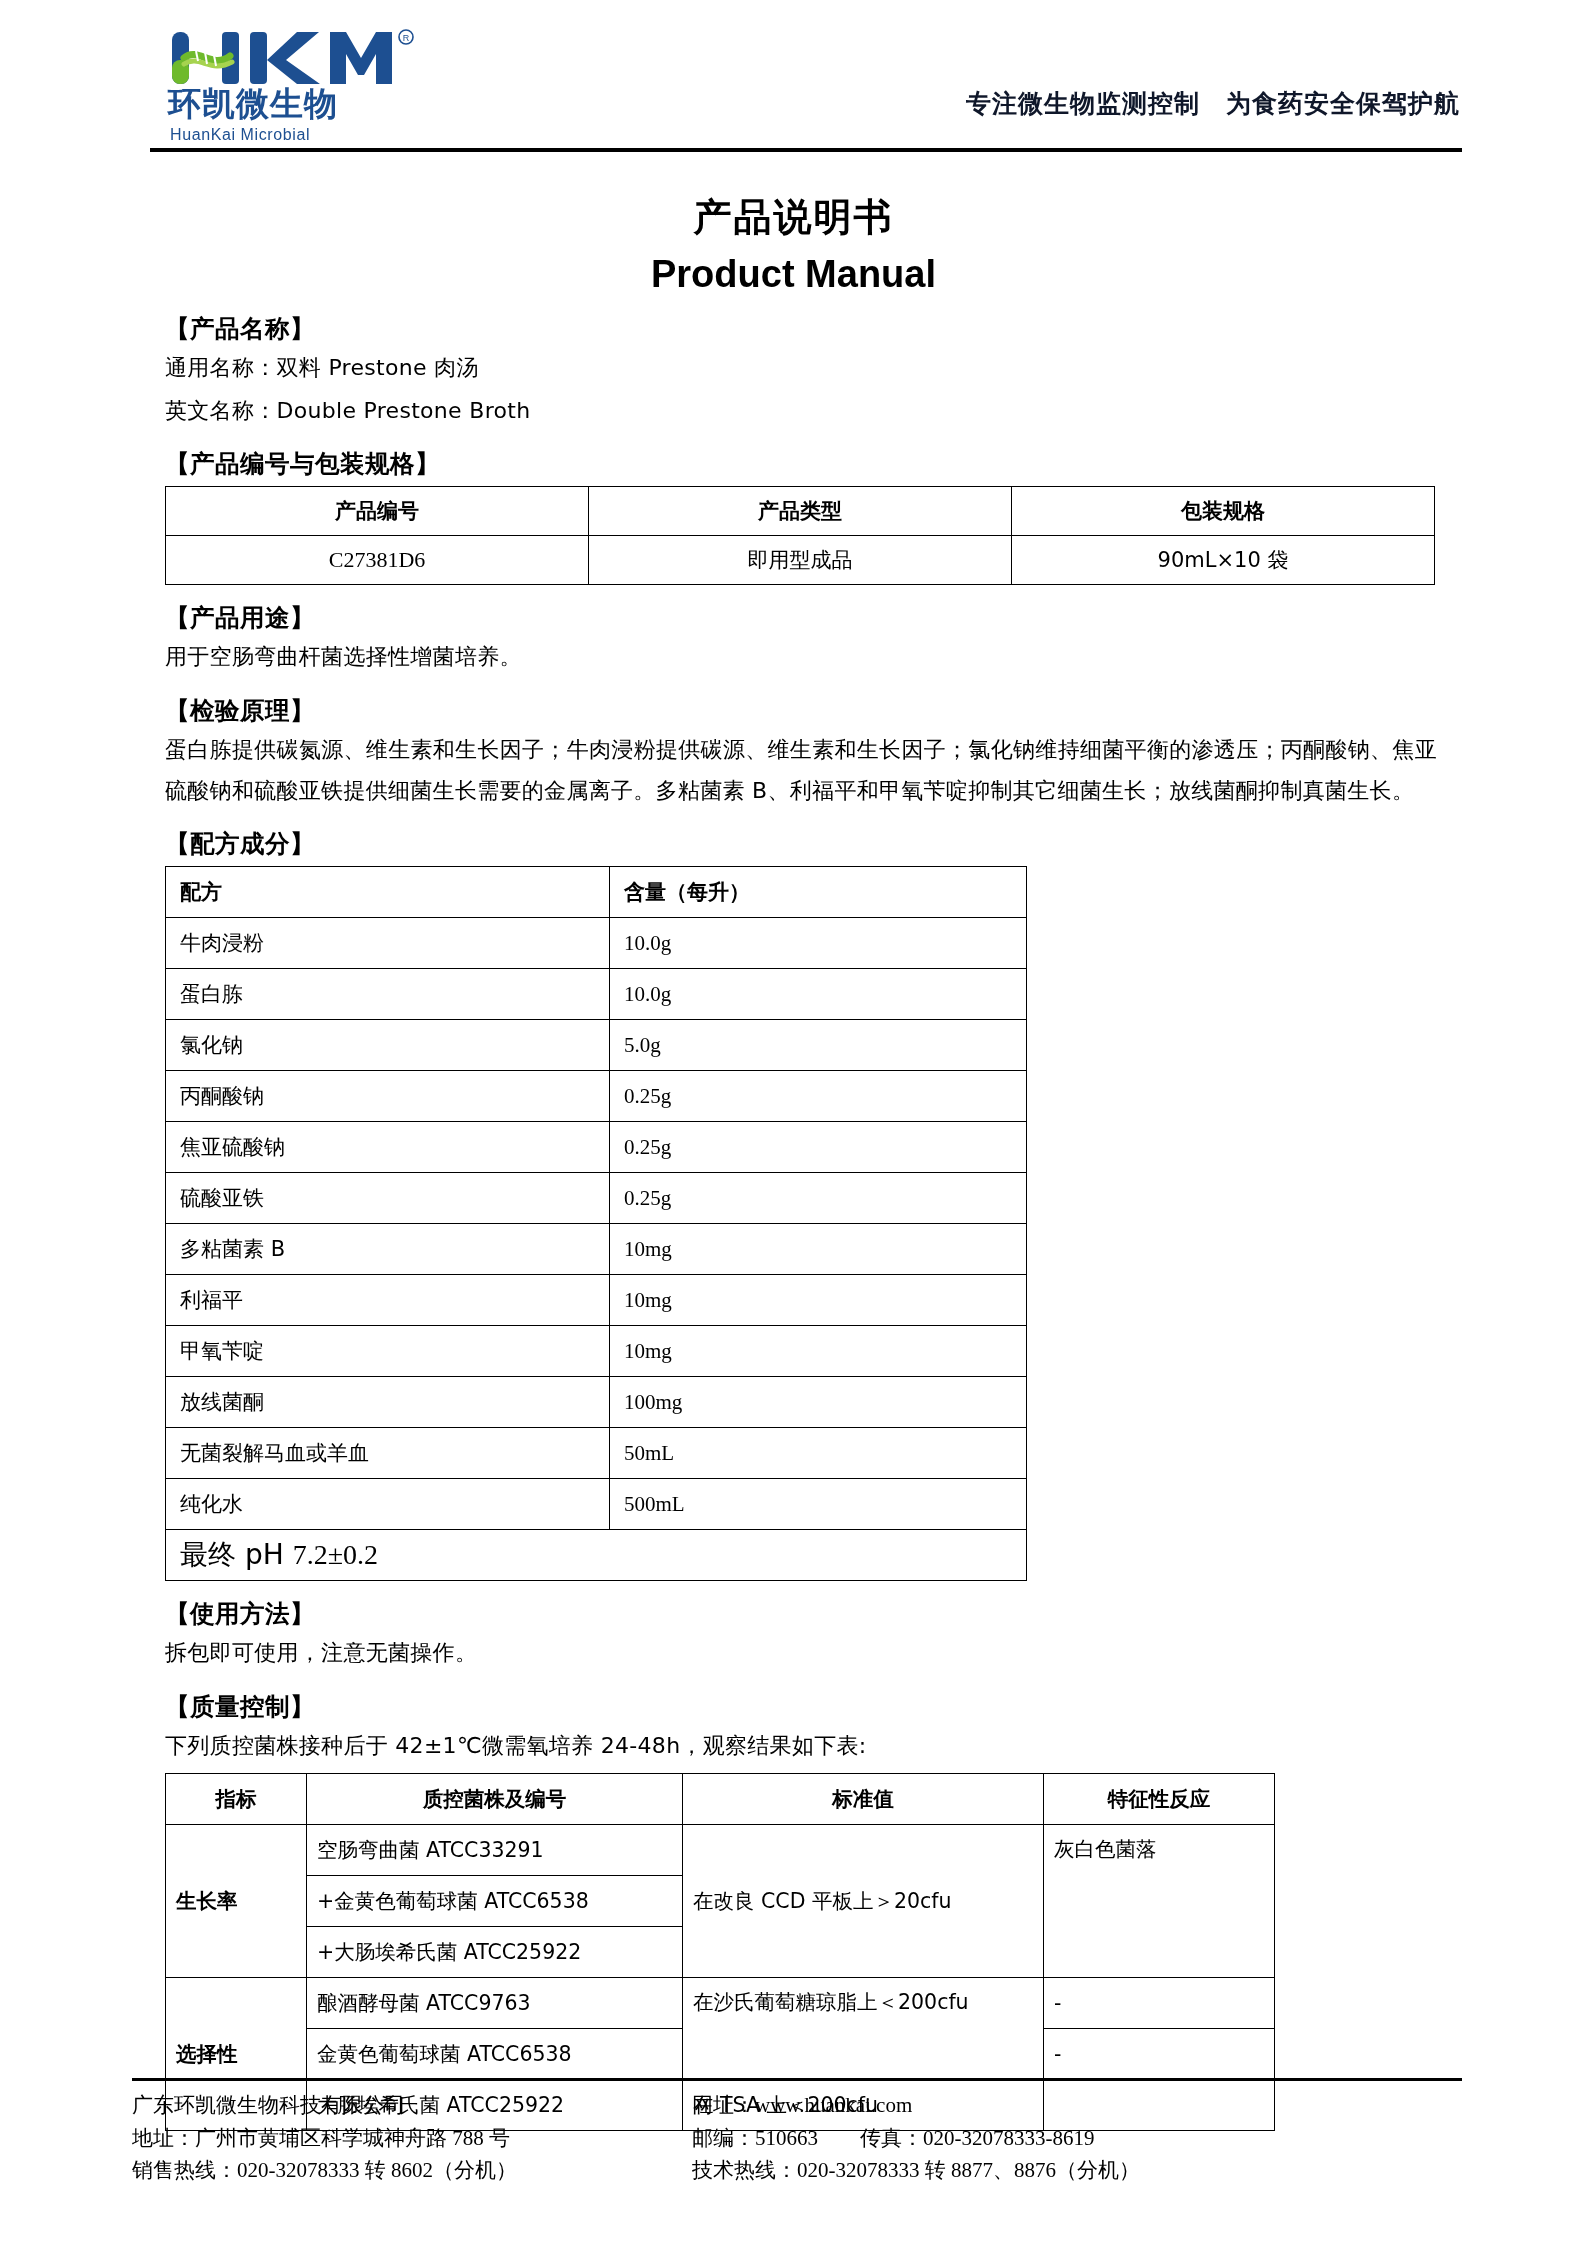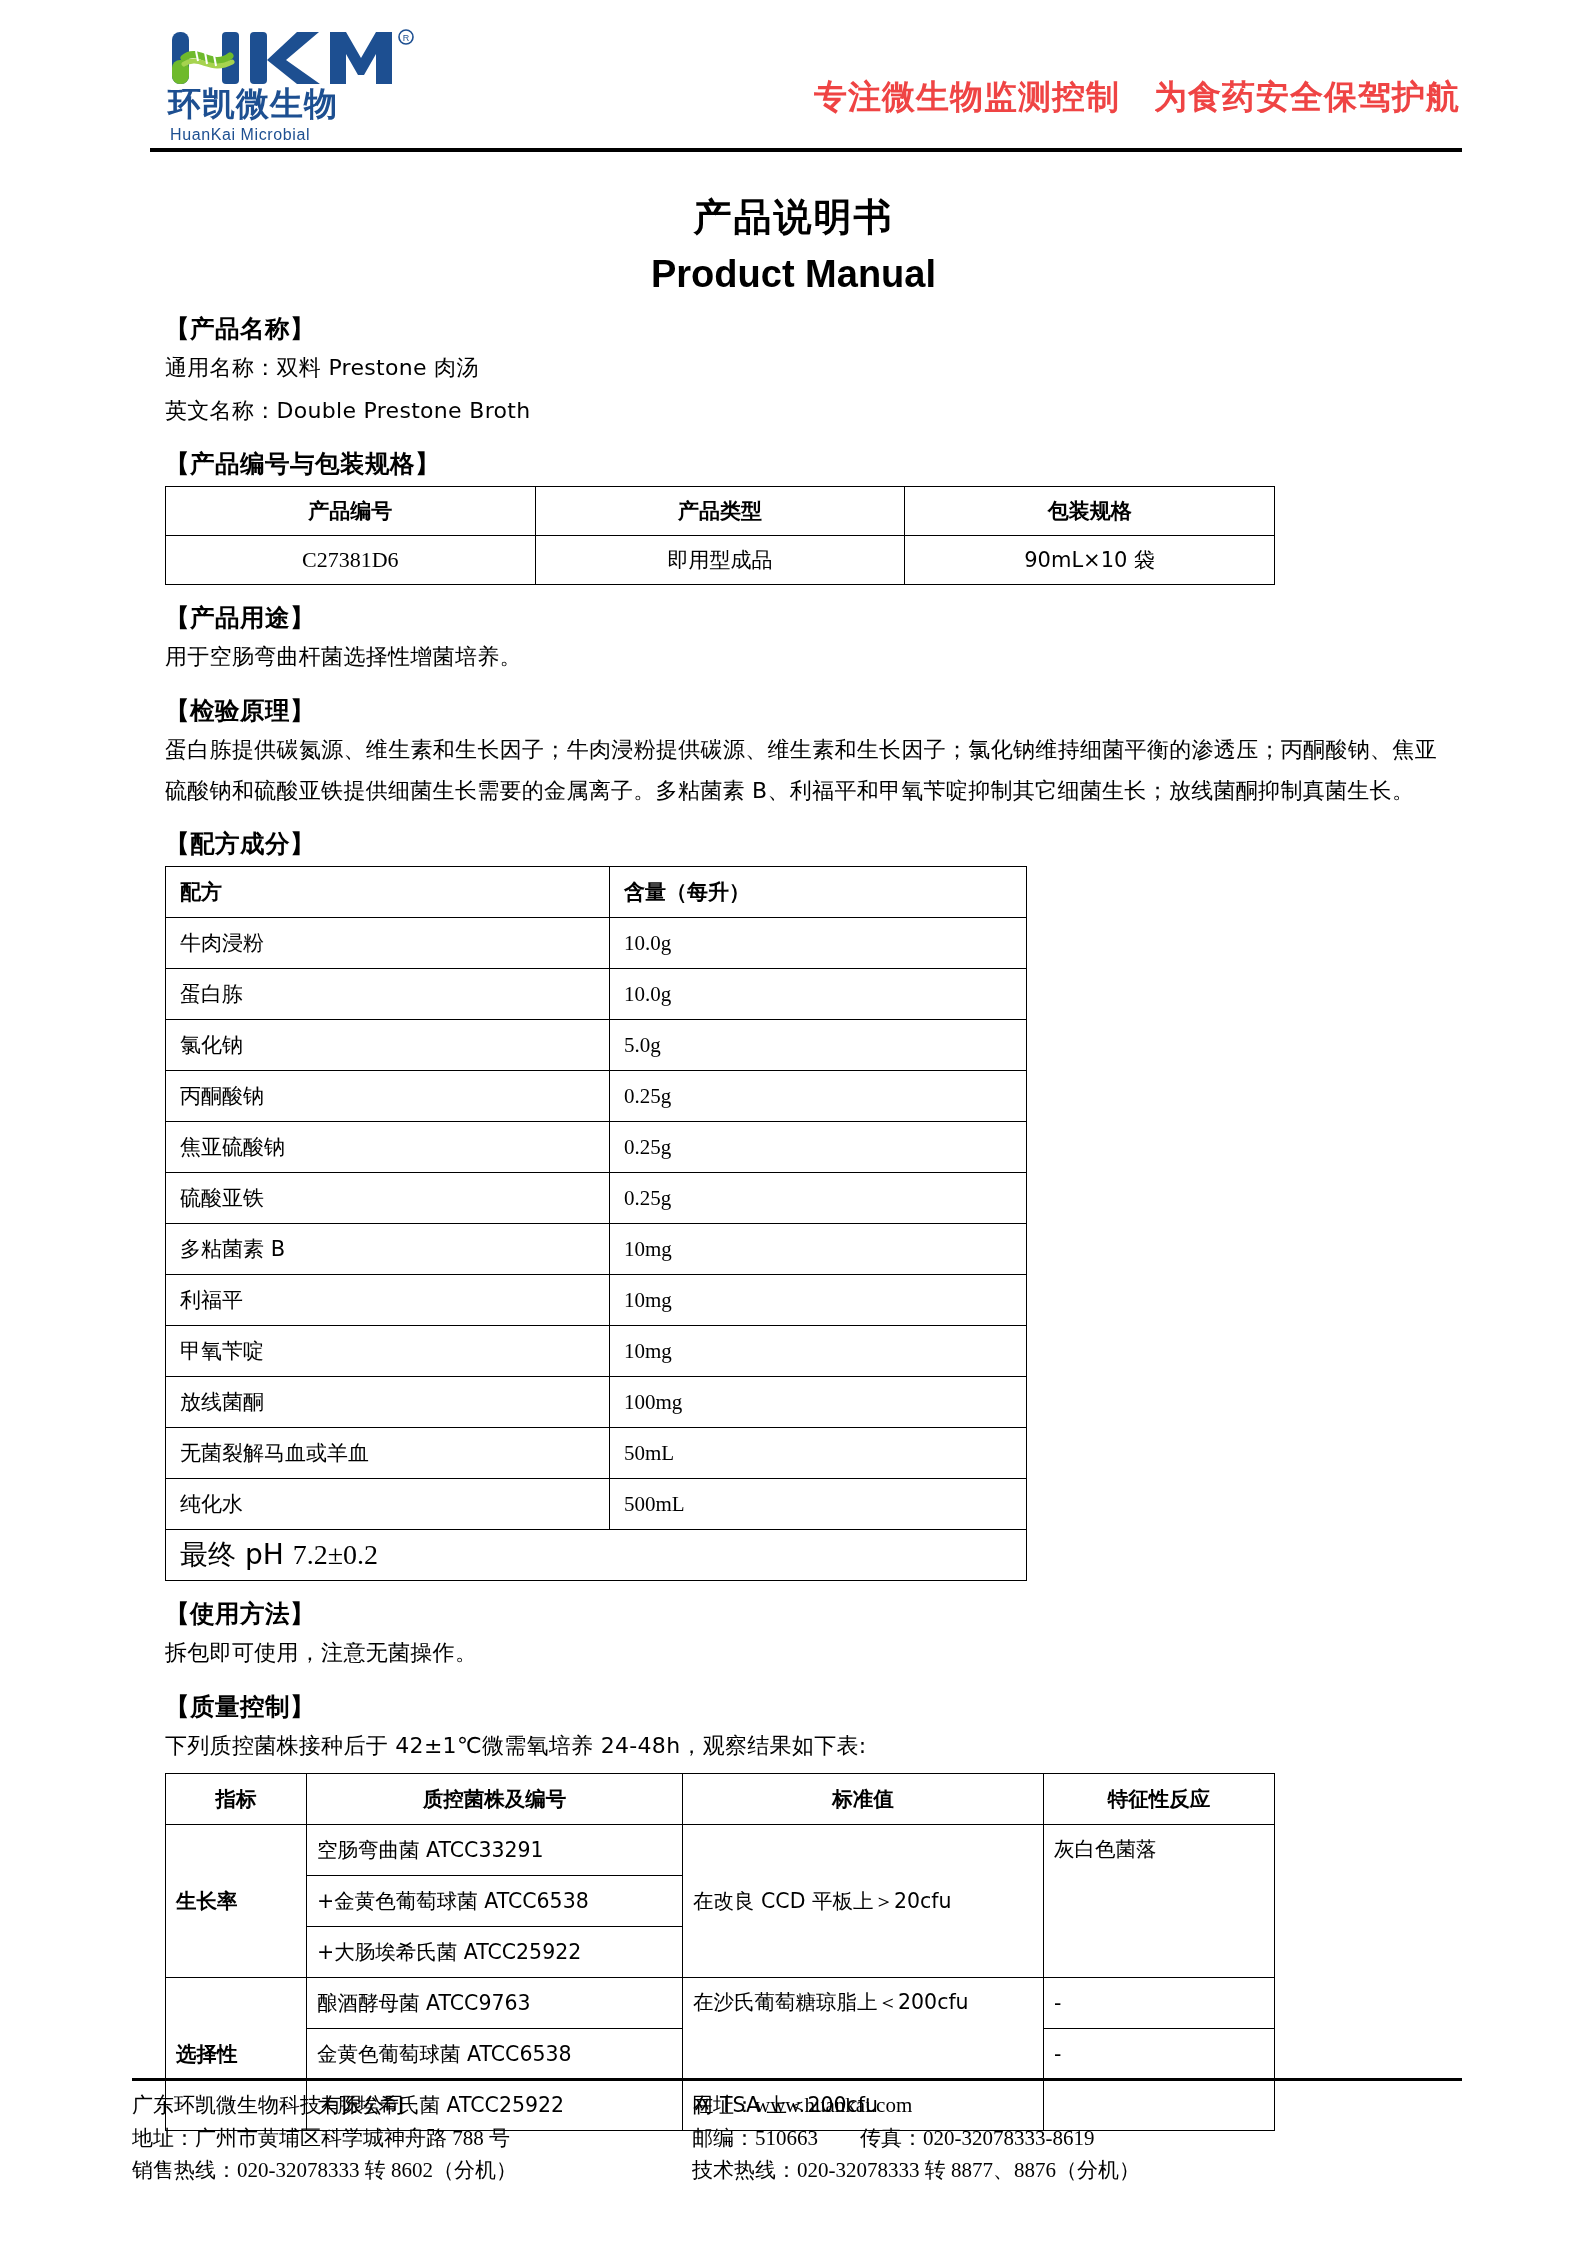--- a/index.html
+++ b/index.html
@@ -64,24 +64,24 @@
     flex: 1 1 auto;
     display: flex;
     flex-direction: column;
     justify-content: flex-end;
     align-items: flex-end;
     height: 128px;
     padding-bottom: 2px;
   }
   .slogan {
     font-family: "DejaVu Sans", sans-serif;
-    font-size: 33px;
+    font-size: 25px;
     font-weight: 600;
     letter-spacing: 1px;
-    color: #ef4444;
+    color: #0f172a;
     white-space: pre;
     padding-right: 2px;
     padding-bottom: 8px;
   }
   .header-rule {
     height: 0;
     border-bottom: 4px solid #000;
     margin: 0 125px 0 150px;
   }
 
@@ -124,21 +124,21 @@
     text-align: justify;
   }
   .para-tight { margin: 2px 0; }
 
   
   table {
     border-collapse: collapse;
     font-family: "DejaVu Sans", sans-serif;
   }
   .tbl-spec {
-    width: 1110px;
+    width: 1270px;
     margin: 6px 0 4px 0;
     table-layout: fixed;
   }
   .tbl-spec td, .tbl-spec th {
     border: 1.6px solid #000;
     text-align: center;
     font-size: 21px;
     height: 42px;
     padding: 3px 6px;
   }

